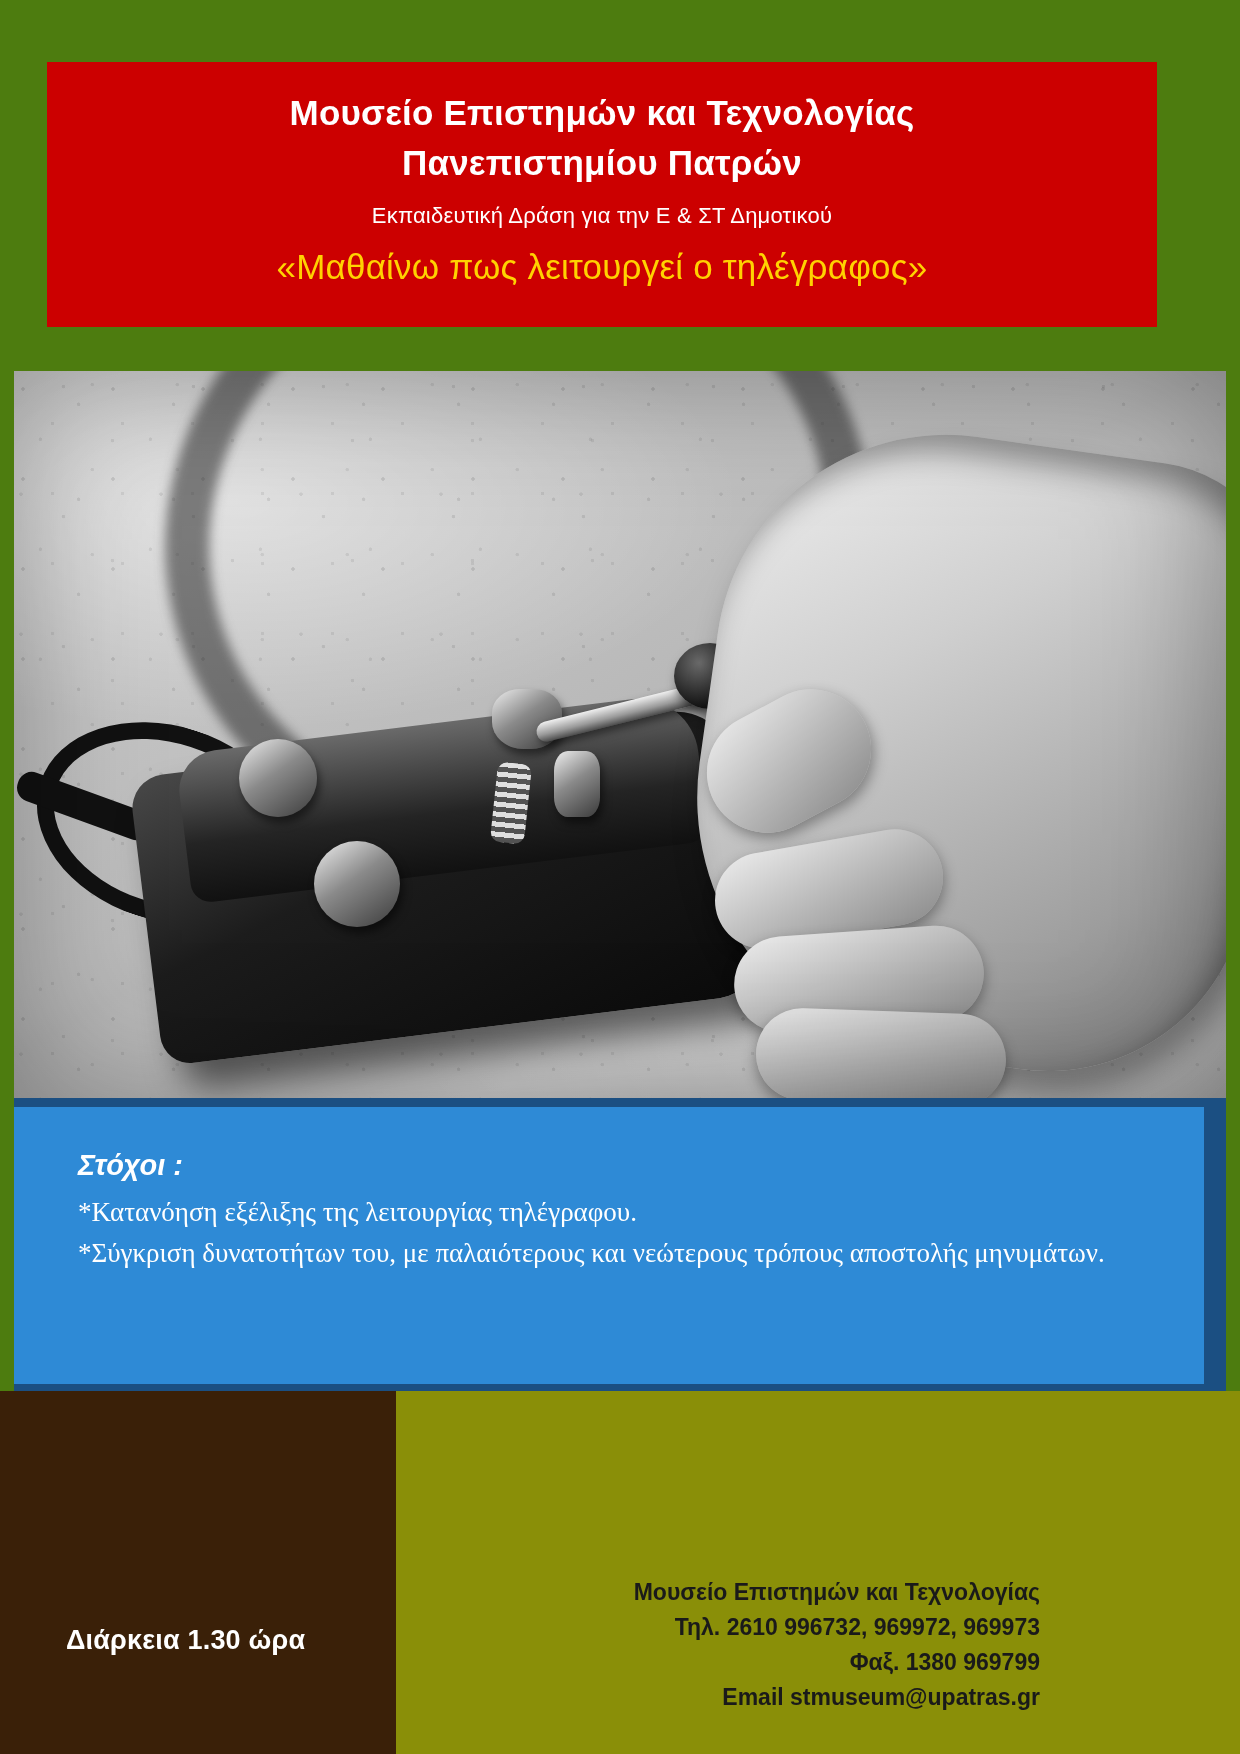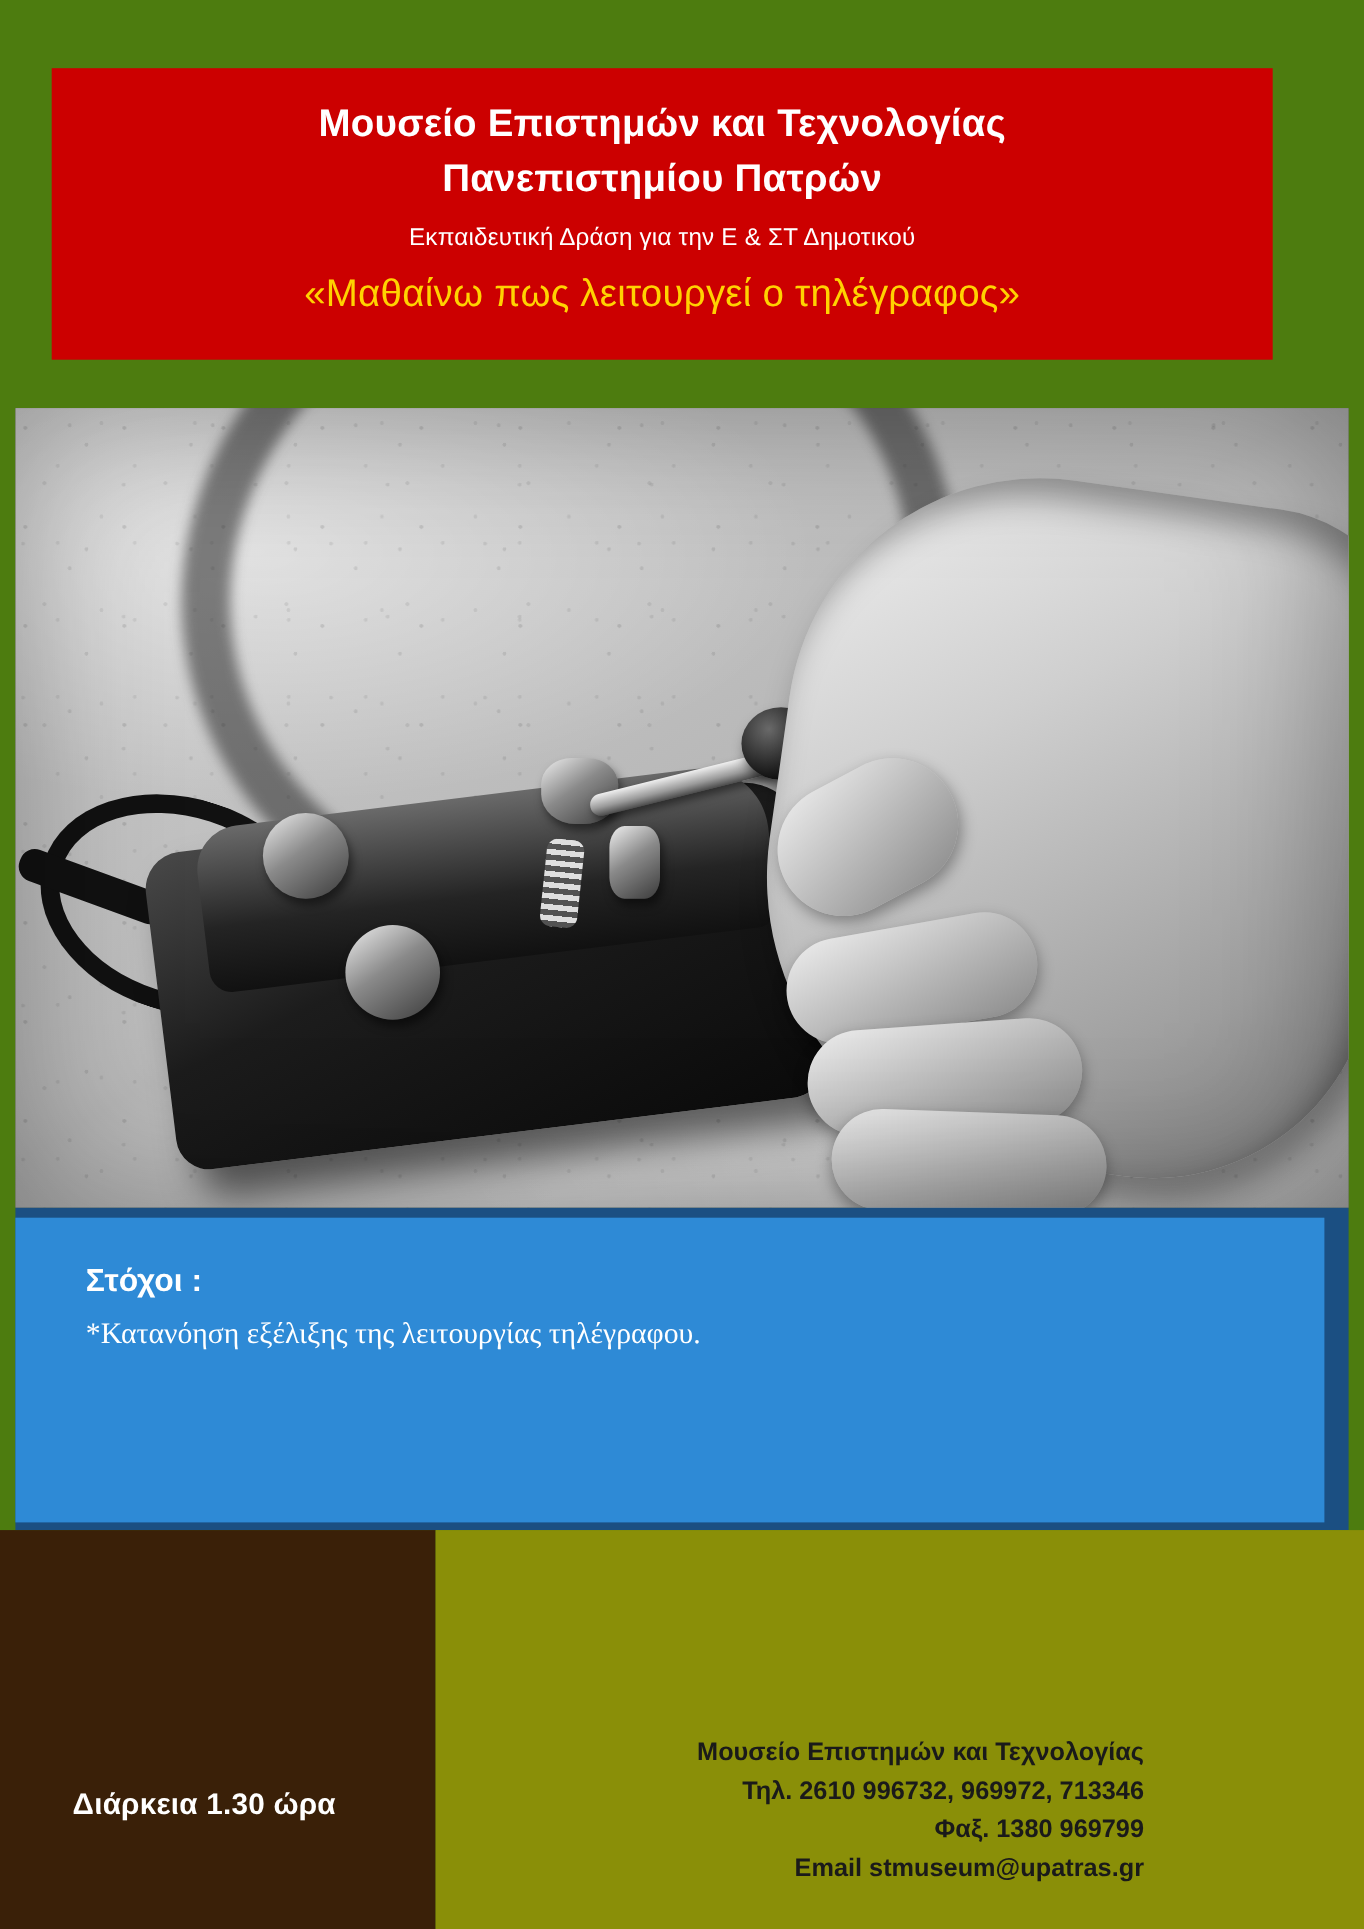--- a/index.html
+++ b/index.html
@@ -229,20 +229,21 @@
     height: 277px;
     background: #2e8ad6;
     box-sizing: border-box;
     padding: 42px 60px 0 64px;
     color: #ffffff;
   }
   .goals-title {
     font-size: 29px;
     font-weight: bold;
     margin-bottom: 10px;
+    font-style: italic;
   }
   .goals-list {
     font-family: "Liberation Serif", serif;
     font-size: 27px;
     line-height: 1.52;
   }
   .goals-list div { margin: 0; }
 
   
   .bottom-left {
@@ -316,26 +317,27 @@
     <div class="finger f2"></div>
     <div class="finger f3"></div>
     <div class="photo-vignette"></div>
   </div>
 
   <div class="goals-shadow"></div>
   <div class="goals">
     <div class="goals-title">Στόχοι :</div>
     <div class="goals-list">
       <div>*Κατανόηση εξέλιξης της λειτουργίας τηλέγραφου.</div>
+      <div>*Σύγκριση δυνατοτήτων του, με παλαιότερους και νεώτερους τρόπους αποστολής μηνυμάτων.</div>
     </div>
   </div>
 
   <div class="bottom-left"></div>
   <div class="duration">Διάρκεια 1.30 ώρα</div>
   <div class="bottom-olive"></div>
   <div class="contact">
     <div>Μουσείο Επιστημών και Τεχνολογίας</div>
-    <div>Τηλ. 2610 996732, 969972, 713346</div>
+    <div>Τηλ. 2610 996732, 969972, 969973</div>
     <div>Φαξ. 1380 969799</div>
     <div>Email stmuseum@upatras.gr</div>
   </div>
 
 </div>
 
 </body></html>

